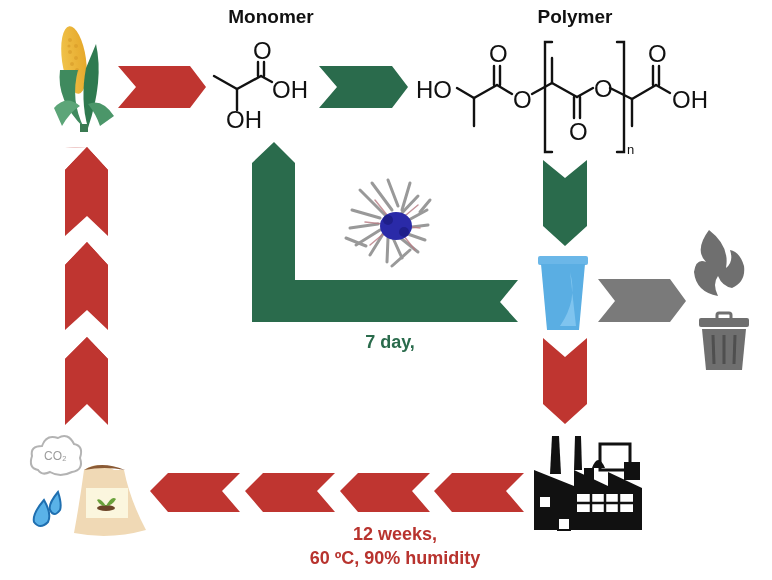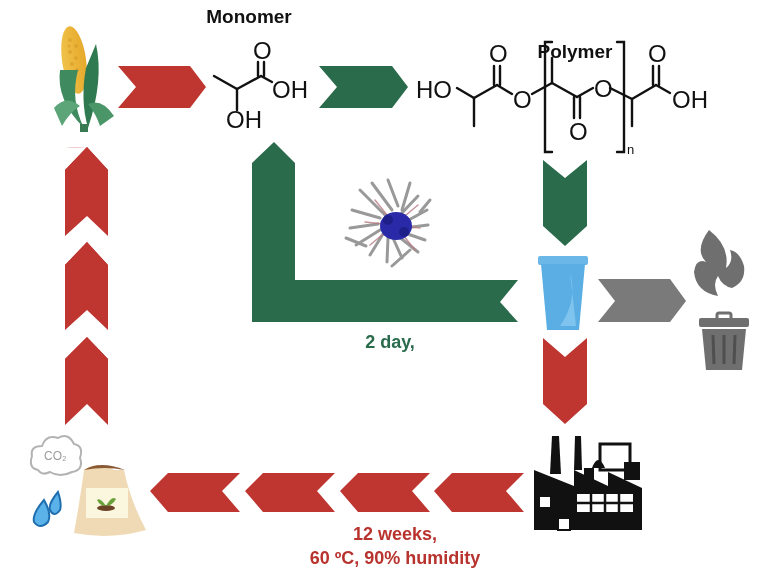--- a/index.html
+++ b/index.html
@@ -202,23 +202,23 @@
   <polygon points="108,148 108,170 87,147" fill="#fff"></polygon>
   <polygon points="65,242 65,265 87,242" fill="#fff"></polygon>
   <polygon points="108,242 108,265 87,242" fill="#fff"></polygon>
   <polygon points="65,337 65,359 87,337" fill="#fff"></polygon>
   <polygon points="108,337 108,359 87,337" fill="#fff"></polygon>
   <polygon points="65,170 87,147 108,170" fill="#bf3530"></polygon>
   <polygon points="65,265 87,242 108,265" fill="#bf3530"></polygon>
   <polygon points="65,359 87,337 108,359" fill="#bf3530"></polygon>
 </svg>
 
-<div class="label title" style="left:199px;top:6px;width:100px;">Monomer</div>
-<div class="label title" style="left:525px;top:6px;width:100px;margin-top:35px;">Polymer</div>
+<div class="label title" style="left:221px;top:6px;width:100px;">Monomer</div>
+<div class="label title" style="left:525px;top:6px;width:100px;">Polymer</div>
 
 <div class="label cond-green" style="left:240px;top:330px;width:300px;">
-  <div>2 day,</div>
+  <div>7 day,</div>
 </div>
 
 <div class="label cond-red" style="left:240px;top:522px;width:310px;text-align:center;">
   <div>12 weeks,</div>
   <div>60 ºC, 90% humidity</div>
 </div>
 
 </body></html>

